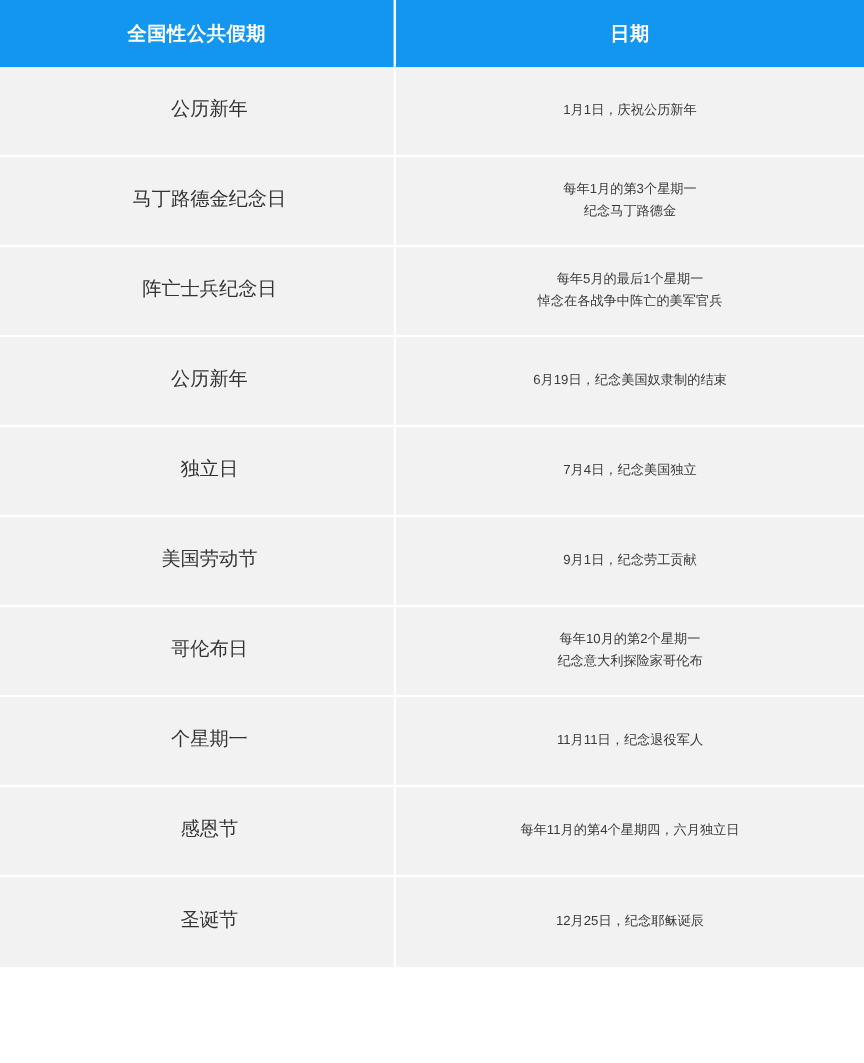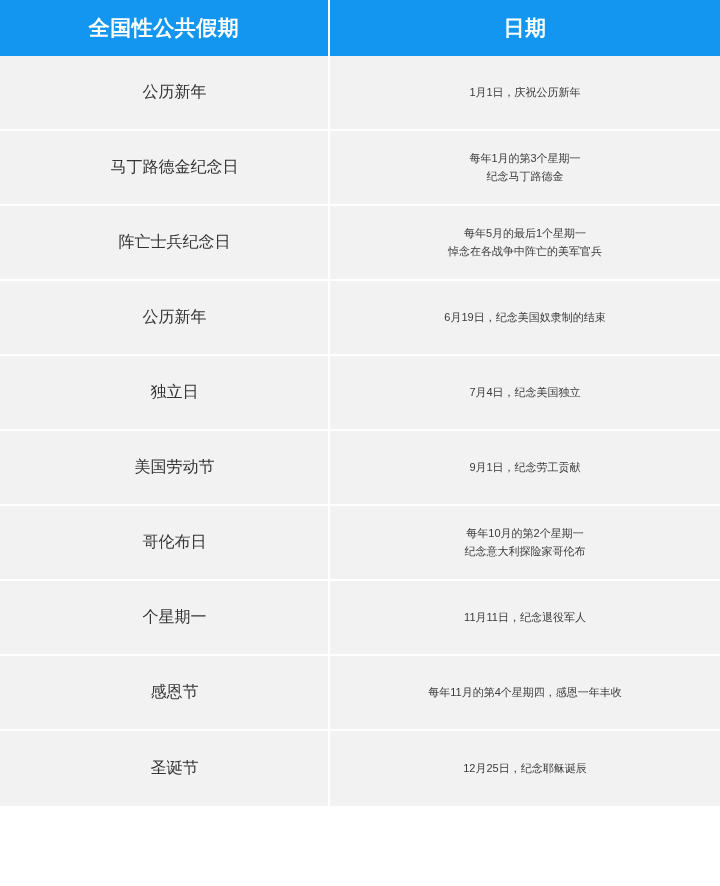--- a/index.html
+++ b/index.html
@@ -18,21 +18,21 @@
     border-collapse: separate;
     border-spacing: 0;
     table-layout: fixed;
   }
   .table col.c1 { width: 330px; }
   .table col.c2 { width: 390px; }
 
   thead th {
     background: #1296f0;
     color: #ffffff;
-    font-size: 21px;
+    font-size: 16px;
     font-weight: bold;
     height: 54px;
     text-align: center;
     vertical-align: middle;
     letter-spacing: 0.5px;
     border-right: 2px solid #ffffff;
   }
   thead th:last-child { border-right: none; }
 
   tbody td {
@@ -117,21 +117,21 @@
       </tr>
       <tr>
         <td class="name">个星期一</td>
         <td class="date">
           <span class="line">11月11日，纪念退役军人</span>
         </td>
       </tr>
       <tr>
         <td class="name">感恩节</td>
         <td class="date">
-          <span class="line">每年11月的第4个星期四，感恩一年丰收</span>
+          <span class="line">每年11月的第4个星期四，六月独立日</span>
         </td>
       </tr>
       <tr>
         <td class="name">圣诞节</td>
         <td class="date">
           <span class="line">12月25日，纪念耶稣诞辰</span>
         </td>
       </tr>
     </tbody>
 </table>

